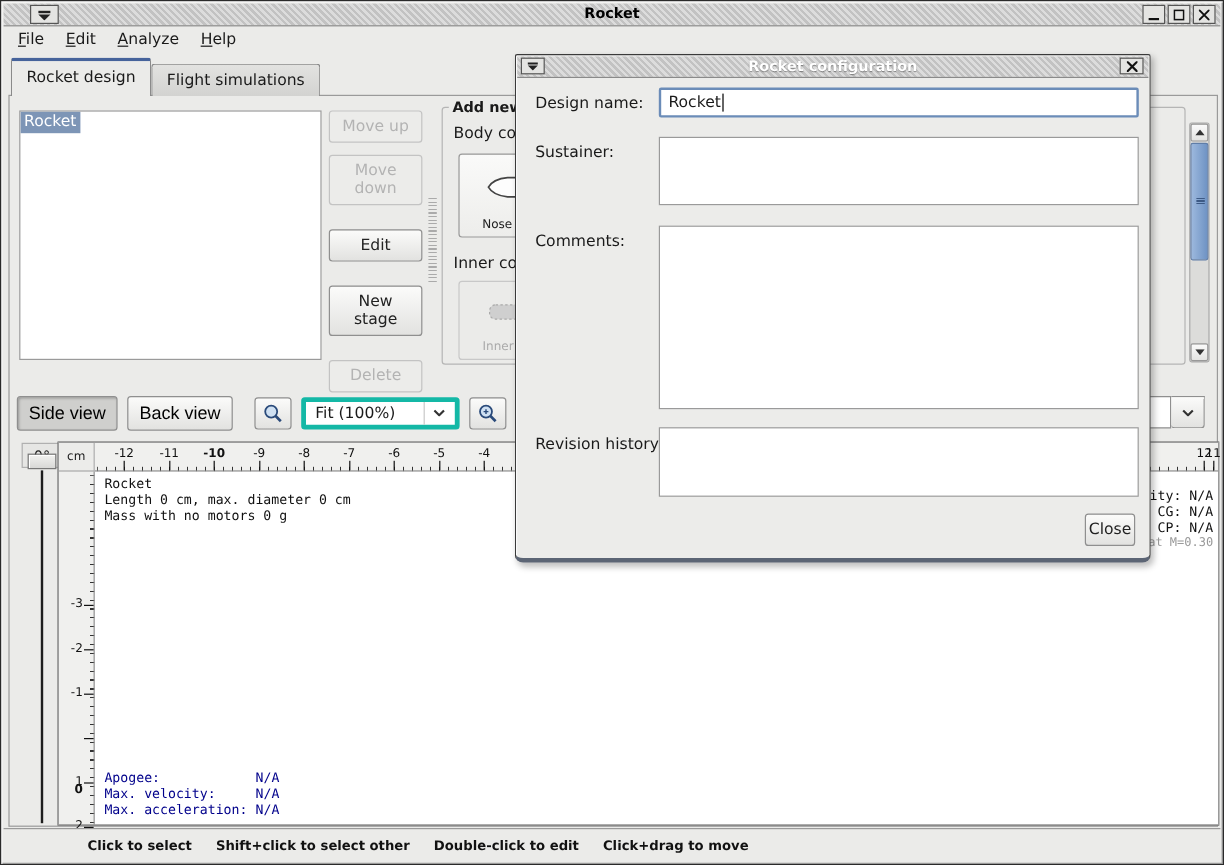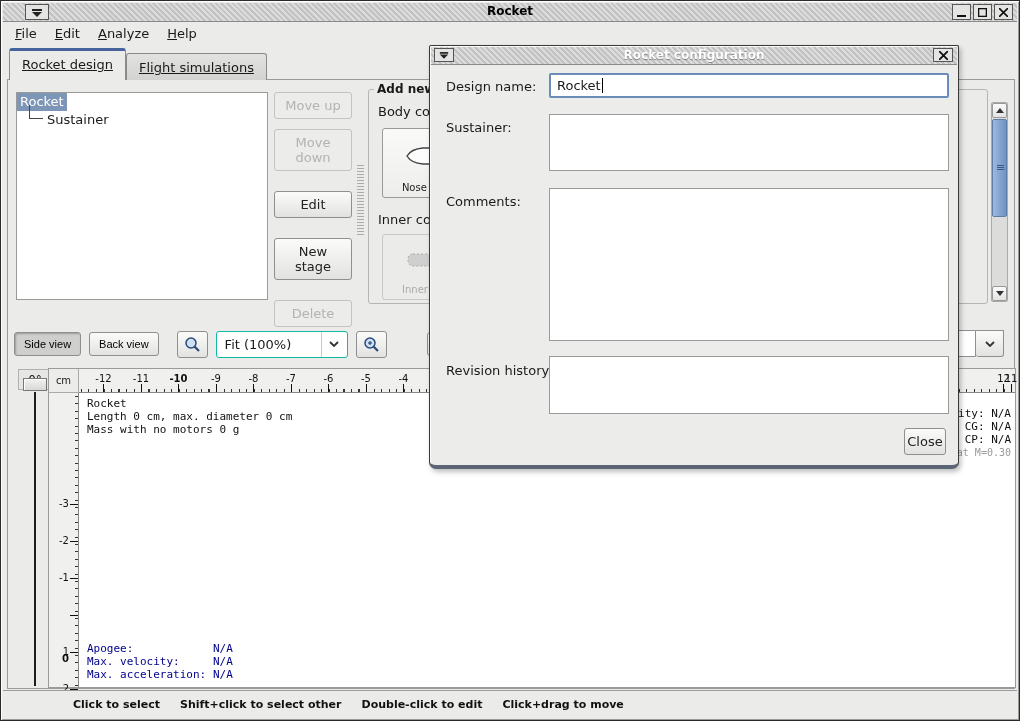--- a/index.html
+++ b/index.html
@@ -19,21 +19,21 @@
   .winbtns { position:absolute; right:4px; top:1px; display:flex; gap:2px; }
   .winbtn { width:19px; height:16px; background:#e4e4e2; border:1px solid #555; display:flex; align-items:center; justify-content:center;
     font-size:11px; font-weight:bold; color:#111; line-height:1; }
 
   
   .menubar { position:absolute; left:2px; top:22px; right:2px; height:21px; display:flex; align-items:center; padding-left:4px; gap:2px; }
   .menu-item { padding:2px 8px; font-size:13px; }
   .menu-item u { text-decoration:underline; }
 
   
-  .tabrow { position:absolute; left:8px; top:46px; height:33px; display:flex; align-items:flex-end; z-index:3;text-decoration:underline; }
+  .tabrow { position:absolute; left:8px; top:46px; height:33px; display:flex; align-items:flex-end; z-index:3; }
   .tab { border:1px solid #8a8a8a; border-bottom:none; padding:6px 12px 7px 12px; font-size:13px;
     background:linear-gradient(#e2e2e0,#d3d3d1); border-radius:3px 3px 0 0; height:27px; }
   .tab.active { background:#ebebe9; border-top:3px solid #46639b; height:32px; position:relative; z-index:4; }
 
   
   .content-frame { position:absolute; left:6px; top:78px; width:1008px; height:610px; border:1px solid #9a9a9a; background:#ebebe9; }
 
   
   .tree-box { position:absolute; left:8px; top:12px; width:252px; height:208px; background:#fff; border:1px solid #9a9a9a; overflow:hidden; }
   .tree-row { font-size:13px; height:18px; line-height:18px; }
@@ -67,24 +67,24 @@
   .vscroll { position:absolute; right:6px; top:22px; width:17px; height:200px; background:#dcdcda; border:1px solid #aaa; border-radius:2px; }
   .vs-btn { position:absolute; left:0; width:15px; height:15px; background:linear-gradient(#fafafa,#e4e4e2); border:1px solid #999;
     border-radius:2px; display:flex; align-items:center; justify-content:center; }
   .vs-thumb { position:absolute; left:0; width:15px; top:16px; height:98px; border:1px solid #5f7da8; border-radius:2px;
     background:linear-gradient(90deg,#9cb8dd,#6f93c4); }
   .vs-grip { position:absolute; left:4px; top:45px; width:7px; height:5px;
     background:repeating-linear-gradient(#3d5a85 0 1px, transparent 1px 2px); }
 
   
   .view-toolbar { position:absolute; left:0; top:244px; width:100%; height:40px; display:flex; align-items:center; padding-left:6px; gap:8px; }
-  .tbtn { border:1px solid #8f8f8f; border-radius:3px; background:linear-gradient(#fbfbfa,#e2e2e0); font-size:11px; padding:5px 9px; }
+  .tbtn { border:1px solid #8f8f8f; border-radius:3px; background:linear-gradient(#fbfbfa,#e2e2e0); font-size:15px; padding:5px 9px; }
   .tbtn.pressed { background:#cfcfcd; box-shadow:inset 1px 1px 2px rgba(0,0,0,.25); }
   .tbtn.iconbtn { padding:3px 6px; height:27px; }
-  .combo { display:flex; align-items:center; border:1px solid #14b8a6; border-radius:3px; background:#fff; height:27px; width:132px; }
+  .combo { display:flex; align-items:center; border:4px solid #14b8a6; border-radius:3px; background:#fff; height:27px; width:132px; }
   .combo .val { flex:1; padding:0 8px; font-size:13px; }
   .combo .arrow { width:26px; height:100%; display:flex; align-items:center; justify-content:center; border-left:1px solid #c9c9c9; }
   .right-combo { position:absolute; right:10px; top:250px; display:flex; height:27px; }
   .right-combo .field { width:38px; background:#fff; border:1px solid #8f8f8f; border-radius:3px 0 0 3px; }
   .right-combo .arrow { width:28px; border:1px solid #8f8f8f; border-left:none; border-radius:0 0 3px 3px; background:linear-gradient(#fbfbfa,#e2e2e0);
     display:flex; align-items:center; justify-content:center; }
 
   
   .rot-label { position:absolute; left:10px; top:289px; width:34px; height:21px; background:#e6e6e4; border:1px solid #b0b0b0;
     font-size:12px; display:flex; align-items:center; justify-content:center; }
@@ -178,24 +178,20 @@
 
   <div class="tabrow">
     <div class="tab active">Rocket design</div>
     <div class="tab">Flight simulations</div>
   </div>
 
   <div class="content-frame">
 
     <div class="tree-box">
       <div class="tree-row"><span class="tree-sel">Rocket</span></div>
-      <div class="tree-row tree-child">
-        <span class="tree-elbow"></span>
-        <span>Sustainer</span>
-      </div>
     </div>
 
     <div class="side-btns">
       <button class="btn disabled">Move up</button>
       <button class="btn disabled">Move down</button>
       <div class="gap"></div>
       <button class="btn">Edit</button>
       <div class="gap"></div>
       <button class="btn">New stage</button>
       <div class="gap"></div>

